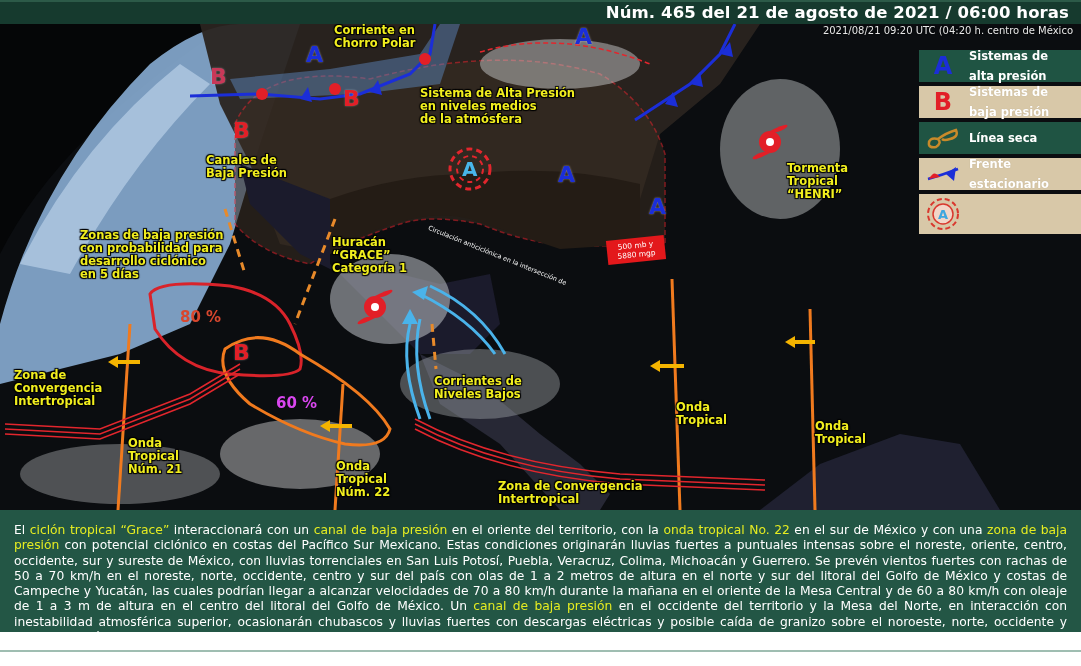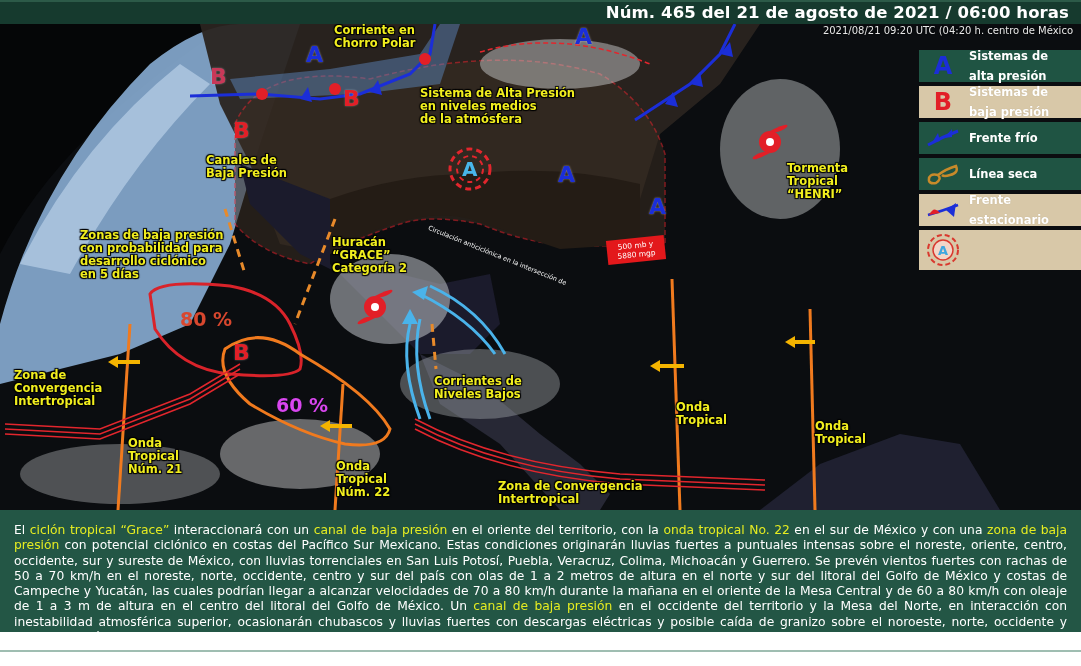--- a/index.html
+++ b/index.html
@@ -6,21 +6,21 @@
   body { width: 1081px; height: 666px; overflow: hidden; background: #ffffff; font-family: "DejaVu Sans", sans-serif; position: relative; }
   .header { position: absolute; left: 0; top: 0; width: 1081px; height: 24px; background: #163a2e; border-top: 2px solid #2c5a48; }
   .header-title { position: absolute; right: 12px; top: 0px; color: #ffffff; font-weight: bold; font-size: 16.5px; line-height: 22px; letter-spacing: 0.1px; }
   .map { position: absolute; left: 0; top: 24px; width: 1081px; height: 486px; background: #050607; overflow: hidden; }
   .map svg.bg { position: absolute; left: 0; top: 0; }
   .timestamp { position: absolute; right: 8px; top: 1px; color: #e8e8e8; font-size: 10px; text-shadow: 0 0 2px #000; }
   .lbl { position: absolute; color: #f1ee1e; font-weight: bold; font-size: 11.5px; line-height: 13px; text-align: left; text-shadow: 1px 1px 1px #000, -1px -1px 1px #000, 1px -1px 1px #000, -1px 1px 1px #000; white-space: nowrap; }
   .sym { position: absolute; font-weight: bold; font-family: "DejaVu Sans", sans-serif; font-size: 22px; line-height: 22px; }
   .symA { color: #1b2ed8; text-shadow: 0 0 2px #ffffff88; }
   .symB { color: #e21f27; text-shadow: 0 0 2px #ffffff66; }
-  .pct { position: absolute; color: #d8472e; font-weight: bold; font-size: 19px; }
+  .pct { position: absolute; color: #d8472e; font-weight: bold; font-size: 15px; }
   .legend { position: absolute; left: 919px; top: 26px; width: 162px; }
   .lg-item { height: 32px; margin-bottom: 4px; display: flex; align-items: center; padding-left: 6px; }
   .lg-item.dark { background: #1f5443; }
   .lg-item.light { background: #d8c8a8; }
   .lg-icon { width: 36px; height: 28px; display: flex; align-items: center; justify-content: center; font-weight: bold; font-size: 24px; }
   .lg-text { font-size: 11.5px; line-height: 20px; font-weight: bold; padding-left: 8px; }
   .lg-item.dark .lg-text { color: #ffffff; }
   .lg-item.light .lg-text { color: #ffffff; text-shadow: 0 0 1px #b8a888; }
   .badge-500 { position: absolute; left: 607px; top: 214px; width: 58px; height: 24px; background: #e3181b; color: #fff; font-size: 7.5px; text-align: center; line-height: 9px; padding-top: 3px; transform: rotate(-6deg); }
   .anticiclonic { position: absolute; left: 430px; top: 200px; color: #ffffff; font-size: 6.5px; transform: rotate(22deg); transform-origin: left top; white-space: nowrap; }
@@ -152,21 +152,21 @@
 en niveles medios
 de la atmósfera</div>
   <div class="lbl" style="left:206px;top:130px;white-space:pre;">Canales de
 Baja Presión</div>
   <div class="lbl" style="left:80px;top:205px;white-space:pre;">Zonas de baja presión
 con probabilidad para
 desarrollo ciclónico
 en 5 días</div>
   <div class="lbl" style="left:332px;top:212px;white-space:pre;">Huracán
 “GRACE”
-Categoría 2</div>
+Categoría 1</div>
   <div class="lbl" style="left:787px;top:110px;white-space:pre;margin-top:28px;">Tormenta
 Tropical
 “HENRI”</div>
   <div class="lbl" style="left:14px;top:345px;white-space:pre;">Zona de
 Convergencia
 Intertropical</div>
   <div class="lbl" style="left:128px;top:413px;white-space:pre;">Onda
 Tropical
 Núm. 21</div>
   <div class="lbl" style="left:336px;top:436px;white-space:pre;">Onda
@@ -192,30 +192,20 @@
 alta presión</div>
     </div>
     <div class="lg-item light">
       <div class="lg-icon" style="color:#e21f27;">B</div>
       <div class="lg-text" style="white-space:pre;">Sistemas de
 baja presión</div>
     </div>
     <div class="lg-item dark">
       <div class="lg-icon">
         <svg width="34" height="22" viewBox="0 0 34 22">
-            <path d="M2,18 Q16,10 32,4" stroke="#1b2ed8" stroke-width="3" fill="none"></path>
-            <polygon points="6,16 12,6 14,14" fill="#1b2ed8"></polygon>
-            <polygon points="18,11 26,2 26,10" fill="#1b2ed8"></polygon>
-          </svg>
-      </div>
-      <div class="lg-text">Frente frío</div>
-    </div>
-    <div class="lg-item dark">
-      <div class="lg-icon">
-        <svg width="34" height="22" viewBox="0 0 34 22">
             <path d="M3,18 Q2,10 12,12 Q16,16 10,20 Q4,21 3,18 M12,12 Q20,6 30,3 Q33,10 24,12 Q18,14 16,12" stroke="#c88a2a" stroke-width="2.5" fill="none"></path>
           </svg>
       </div>
       <div class="lg-text">Línea seca</div>
     </div>
     <div class="lg-item light">
       <div class="lg-icon">
         <svg width="34" height="22" viewBox="0 0 34 22">
             <path d="M2,16 Q16,12 32,6" stroke="#1b2ed8" stroke-width="2.5" fill="none"></path>
             <path d="M3,16 Q8,6 14,14 Z" fill="#e21f27"></path>

